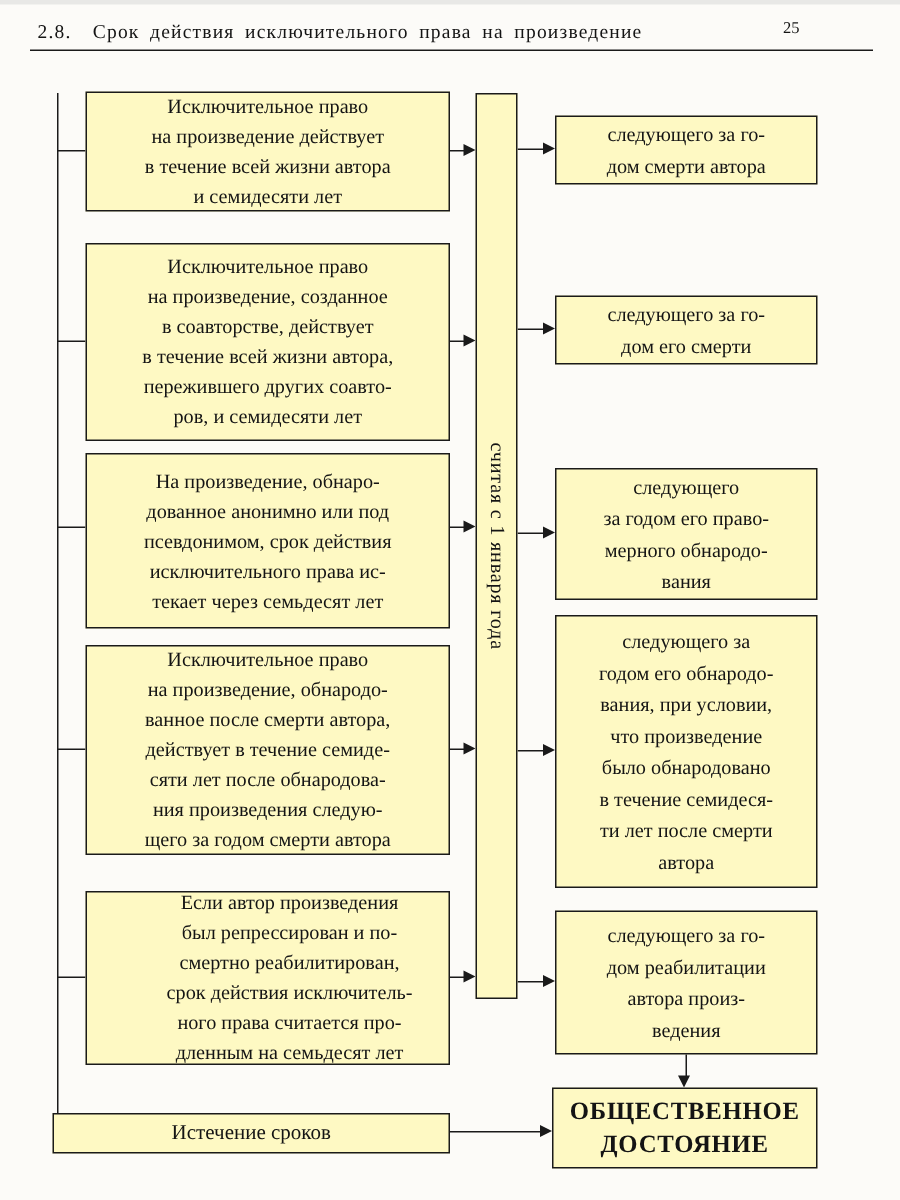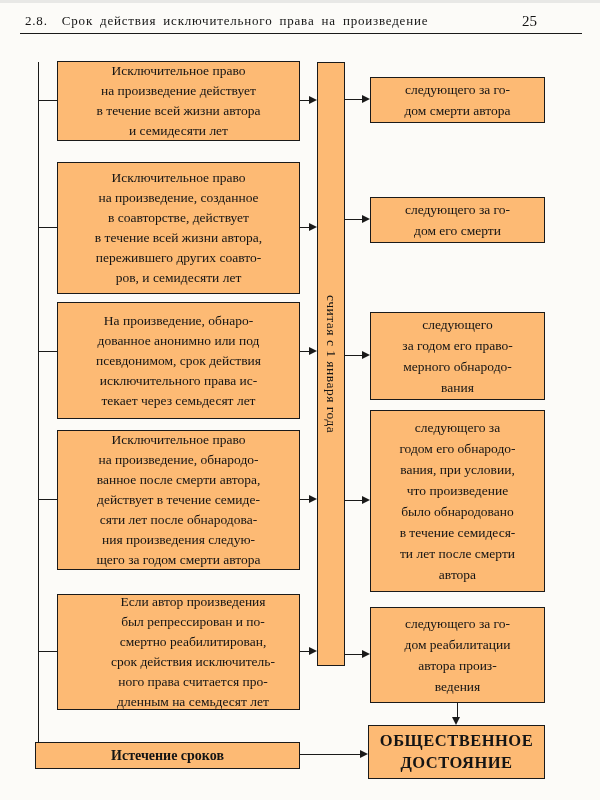--- a/index.html
+++ b/index.html
@@ -5,28 +5,28 @@
   html,body{margin:0;padding:0;background:#e8e8e6;}
   .page{
     position:relative;width:600px;height:800px;margin:3px auto;
     background:#fcfbf8;color:#141414;
     font-family:"Liberation Serif","DejaVu Serif",serif;
     overflow:hidden;
   }
   
   .hdr-title{position:absolute;top:10px;left:25px;font-size:13px;
     letter-spacing:0.8px;word-spacing:3px;white-space:nowrap;}
-  .hdr-page{position:absolute;top:10px;left:522px;font-size:15px;}
+  .hdr-page{position:absolute;top:10px;left:522px;font-size:11px;}
   .hdr-rule{position:absolute;top:30px;left:20px;width:562px;height:1px;background:#1a1a1a;}
 
   
   .box{
     position:absolute;border:1px solid #1a1a1a;box-sizing:border-box;
     display:flex;align-items:center;justify-content:center;
-    text-align:center;white-space:pre-line;background:#fdba74;
+    text-align:center;white-space:pre-line;background:#fef9c3;
   }
   .lbox{left:57px;width:243px;font-size:13.5px;line-height:20px;padding:1px 3px;}
   .rbox{left:370px;width:175px;font-size:13.5px;line-height:21px;padding:11px 3px;}
   .hline{position:absolute;height:1px;background:#1a1a1a;}
   .vline{position:absolute;width:1px;background:#1a1a1a;}
   .arr-r{position:absolute;width:0;height:0;
     border-top:4.5px solid transparent;border-bottom:4.5px solid transparent;
     border-left:8px solid #1a1a1a;}
   .arr-d{position:absolute;width:0;height:0;
     border-left:4.5px solid transparent;border-right:4.5px solid transparent;
@@ -67,21 +67,21 @@
   .b5{top:651px;left:345px;width:18px;} .g5{top:647px;left:362px;}
 
   
   .cbox{
     left:317px;top:59px;width:28px;height:604px;
     writing-mode:vertical-rl;font-size:13.5px;letter-spacing:0.5px;
     white-space:nowrap;
   }
 
   
-  .ebox{left:35px;top:739px;width:265px;height:27px;font-size:14px;font-weight:bold;}
+  .ebox{left:35px;top:739px;width:265px;height:27px;font-size:14px;}
   .ea{top:751px;left:300px;width:61px;}
   .eh{top:747px;left:360px;}
   .pdbox{
     left:368px;top:722px;width:177px;height:54px;
     border-width:1.5px;font-weight:bold;font-size:16.5px;line-height:22px;
     letter-spacing:0.5px;
   }
   .dv{left:457px;top:700px;height:15px;}
   .dh{top:714px;left:452px;}
 </style>

